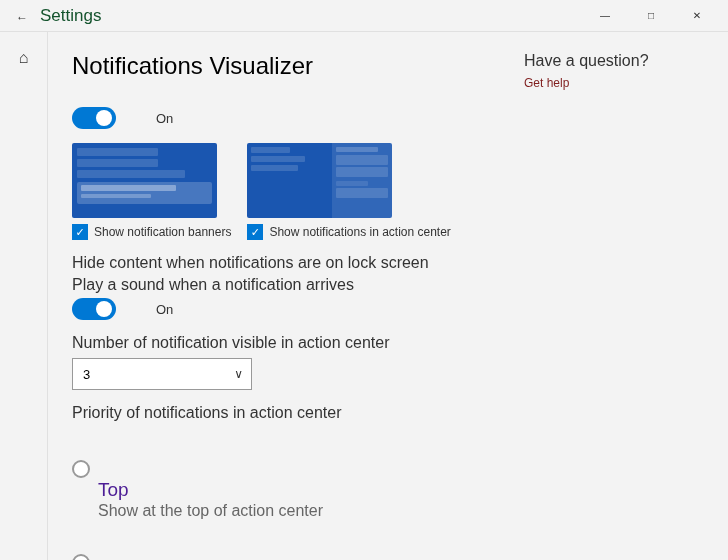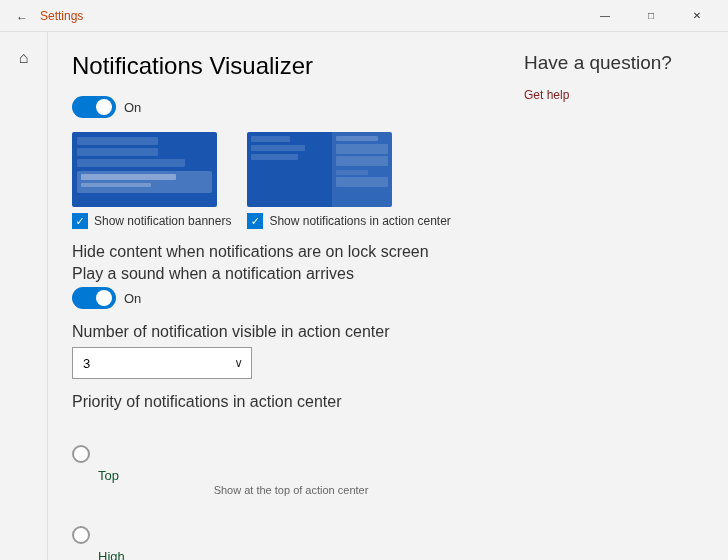--- a/index.html
+++ b/index.html
@@ -27,22 +27,22 @@
       width: 28px;
       height: 28px;
       display: flex;
       align-items: center;
       justify-content: center;
       cursor: pointer;
       font-size: 12px;
       color: #333;
     }
     .titlebar-title {
-      font-size: 12px;
-      color: #c2410c;
+      font-size: 17px;
+      color: #14532d;
       margin-left: 4px;
     }
     .titlebar-controls {
       margin-left: auto;
       display: flex;
       gap: 0;
     }
     .titlebar-btn {
       width: 46px;
       height: 32px;
@@ -86,53 +86,54 @@
       flex: 1;
       padding: 20px 24px;
       overflow-y: auto;
       position: relative;
     }
 
     .page-title {
       font-size: 24px;
       font-weight: 300;
       color: #000;
-      margin-bottom: 16px;
+      margin-bottom: 27px;
     }
 
     
     .right-panel {
       width: 220px;
       padding: 20px 16px;
       flex-shrink: 0;
     }
     .help-question {
-      font-size: 19px;
-      color: #333;
-      margin-bottom: 12px;
+      font-size: 16px;
+      color: #333;
+      margin-bottom: 4px;
     }
     .help-link {
       font-size: 12px;
       color: #7f1d1d;
       cursor: pointer;
       text-decoration: none;
     }
 
     
     .section-label {
       font-size: 13px;
       color: #333;
       margin-bottom: 6px;
     }
 
     
     .toggle-row {
       display: flex;
       align-items: center;
       margin-bottom: 14px;
+      gap: 32px;
     }
     .toggle {
       width: 44px;
       height: 22px;
       border-radius: 11px;
       position: relative;
       cursor: pointer;
       margin-right: 8px;
       flex-shrink: 0;
     }
@@ -272,30 +273,29 @@
     .radio-circle.selected {
       border-color: #0078d4;
     }
     .radio-dot {
       width: 8px;
       height: 8px;
       border-radius: 50%;
       background: #0078d4;
     }
     .radio-label {
-      font-size: 13px;
-      color: #14532d;
+      font-size: 19px;
+      color: #4c1d95;
       margin-top: 43px;
     }
     .radio-desc {
-      font-size: 11px;
+      font-size: 16px;
       color: #666;
       margin-left: 26px;
       margin-top: 1px;
-      text-align: center;
     }
 
     .settings-section-title {
       font-size: 16px;
       color: #333;
       margin-bottom: 8px;
     }
 
     ::-webkit-scrollbar { width: 6px; }
     ::-webkit-scrollbar-track { background: #f3f3f3; }

